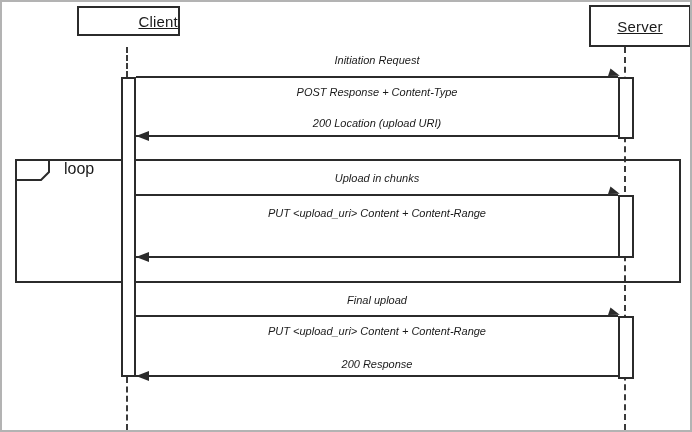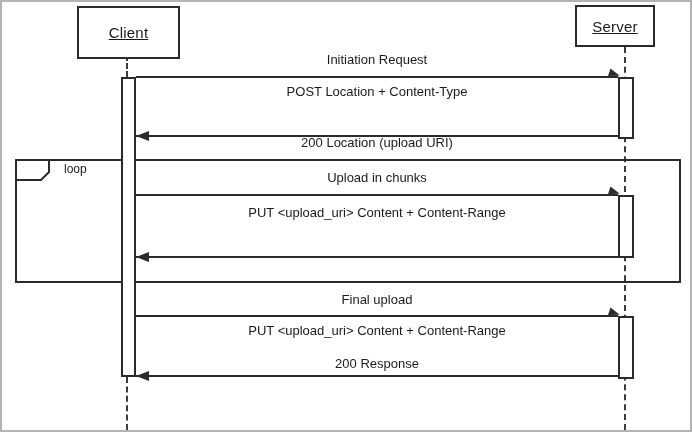--- a/index.html
+++ b/index.html
@@ -38,21 +38,21 @@
     box-sizing:border-box;
   }
   .loop-frame{
     position:absolute;
     border:2px solid #2b2b2b;
     box-sizing:border-box;
     background:transparent;
   }
   .loop-tab-text{
     position:absolute;
-    font-size:12px;
+    font-size:16px;
     line-height:12px;
     padding-left:44px;
   }
   .mline{
     position:absolute;
     height:2px;
     background:#2b2b2b;
   }
   .arr-left{
     position:absolute;
@@ -66,23 +66,24 @@
     width:0;height:0;
     border-left:11px solid #2b2b2b;
     border-top:4px solid transparent;
     border-bottom:4px solid transparent;
     transform:rotate(18deg);
   }
   .mtext{
     position:absolute;
     left:134px;width:482px;
     text-align:center;
-    font-size:13px;
+    font-size:11px;
     line-height:16px;
     white-space:nowrap;
+    font-style:italic;
   }
 </style>
 </head>
 <body>
 
 <div class="canvas">
 
   <div class="lifeline" style="left:124px;top:45px;height:30px;"></div>
   <div class="lifeline" style="left:124px;top:375px;height:53px;"></div>
   <div class="lifeline" style="left:622px;top:45px;height:383px;"></div>
@@ -106,30 +107,30 @@
   <div class="mline" style="left:134px;top:313px;width:482px;"></div>
   <div class="arr-right" style="left:607px;top:307px;"></div>
   <div class="mline" style="left:134px;top:373px;width:482px;"></div>
   <div class="arr-left" style="left:134px;top:369px;"></div>
 
   <div class="activation" style="left:119px;top:75px;width:15px;height:300px;"></div>
   <div class="activation" style="left:616px;top:75px;width:16px;height:62px;"></div>
   <div class="activation" style="left:616px;top:193px;width:16px;height:63px;"></div>
   <div class="activation" style="left:616px;top:314px;width:16px;height:63px;"></div>
 
-  <div class="actor-box" style="left:75px;top:4px;width:103px;height:53px;">
+  <div class="actor-box" style="left:75px;top:4px;width:103px;height:30px;justify-content:flex-end;">
     <span class="actor-label">Client</span>
   </div>
-  <div class="actor-box" style="left:573px;top:3px;width:80px;height:42px;">
+  <div class="actor-box" style="left:587px;top:3px;width:102px;height:42px;">
     <span class="actor-label">Server</span>
   </div>
 
   <div class="mtext" style="top:50px;">Initiation Request</div>
-  <div class="mtext" style="top:82px;">POST Location + Content-Type</div>
-  <div class="mtext" style="top:113px;margin-top:20px;">200 Location (upload URI)</div>
+  <div class="mtext" style="top:82px;">POST Response + Content-Type</div>
+  <div class="mtext" style="top:113px;">200 Location (upload URI)</div>
 
   <div class="mtext" style="top:168px;">Upload in chunks</div>
   <div class="mtext" style="top:203px;">PUT &lt;upload_uri&gt; Content + Content-Range</div>
 
   <div class="mtext" style="top:290px;">Final upload</div>
   <div class="mtext" style="top:321px;">PUT &lt;upload_uri&gt; Content + Content-Range</div>
   <div class="mtext" style="top:354px;text-align:center;">200 Response</div>
 
 </div>
 

